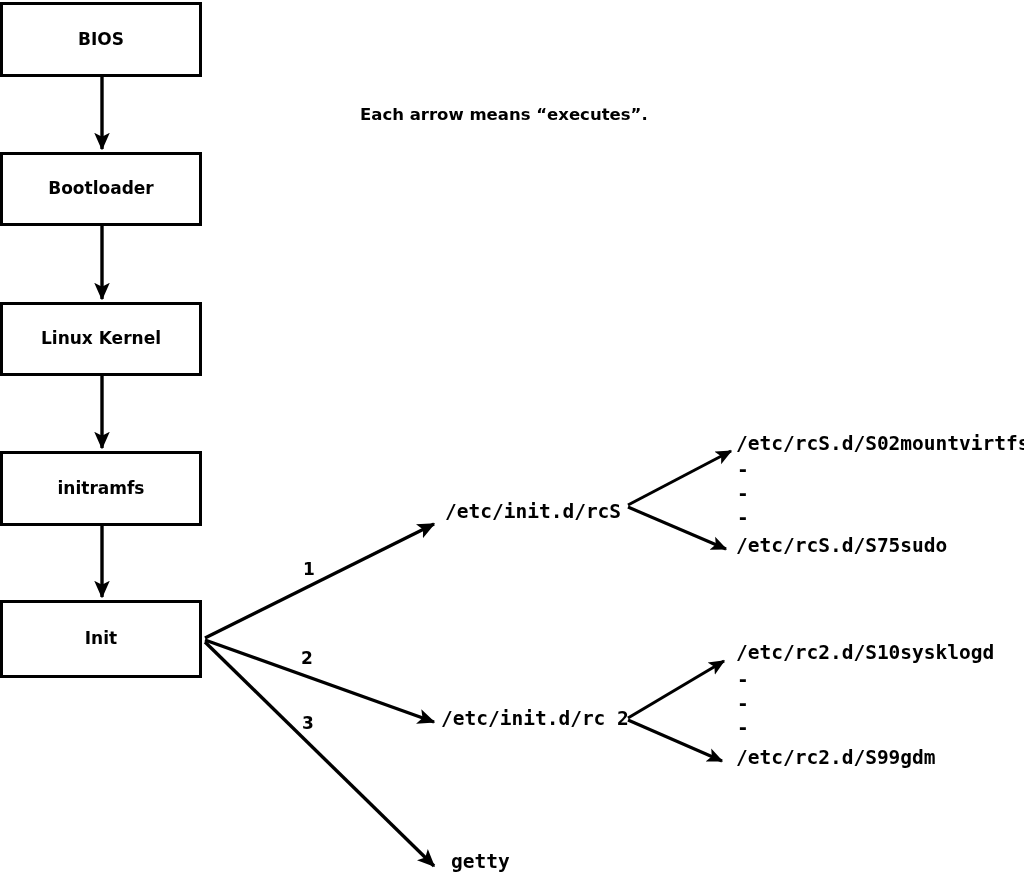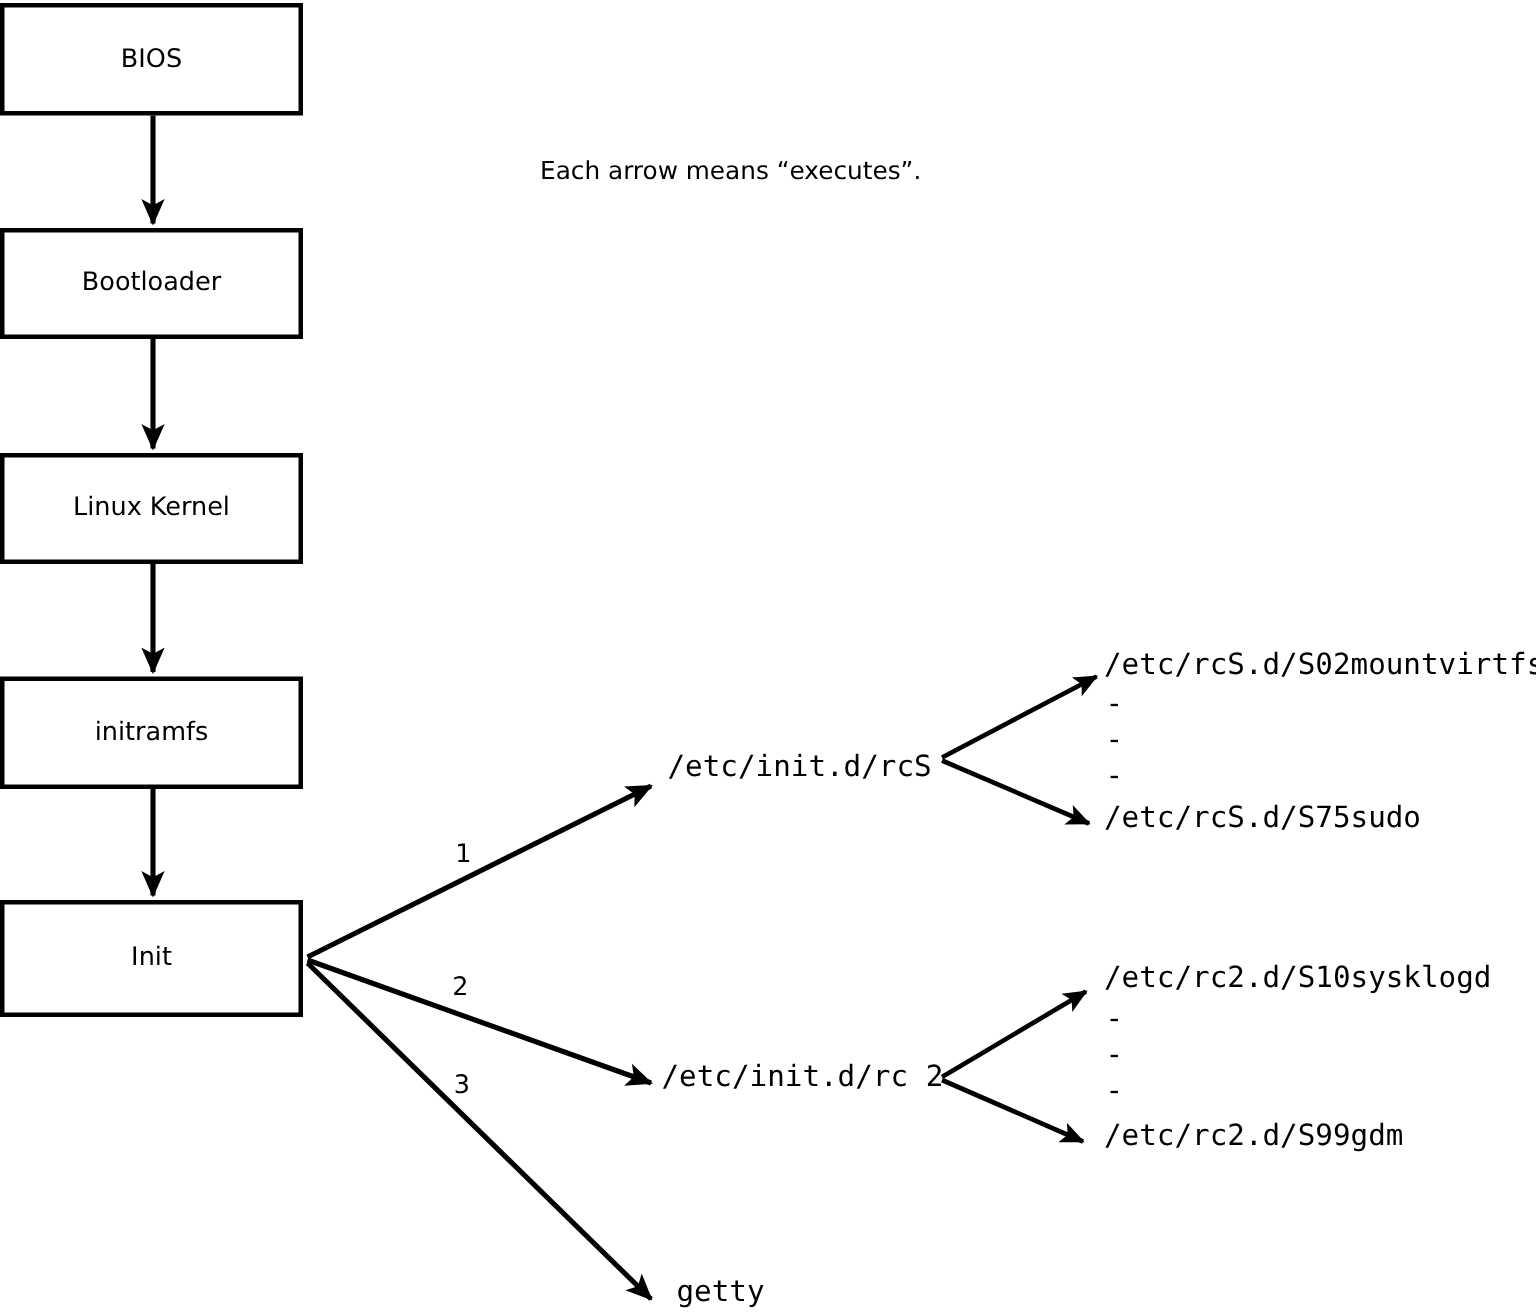--- a/index.html
+++ b/index.html
@@ -7,20 +7,21 @@
     padding: 0;
     background: #ffffff;
   }
   #diagram-root {
     position: relative;
     width: 1024px;
     height: 875px;
     background: #ffffff;
     overflow: hidden;
     font-family: "Liberation Sans", sans-serif;
+    font-weight: bold;
   }
   svg#boot-diagram {
     display: block;
     width: 1024px;
     height: 875px;
   }
   .box-rect {
     fill: #ffffff;
     stroke: #000000;
     stroke-width: 3;

